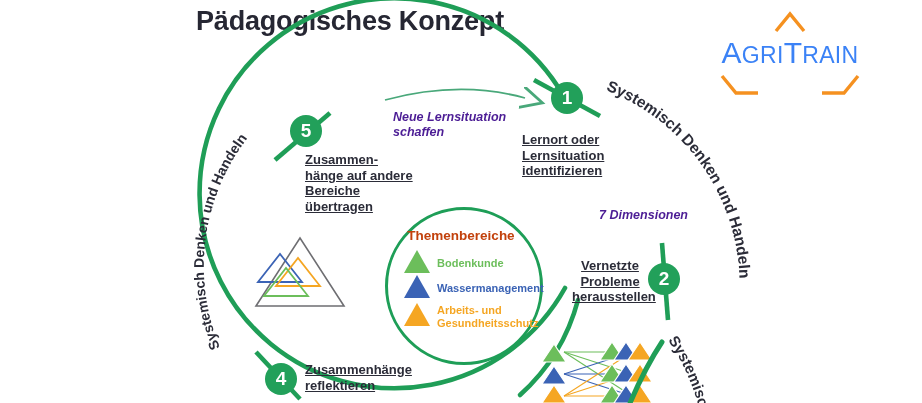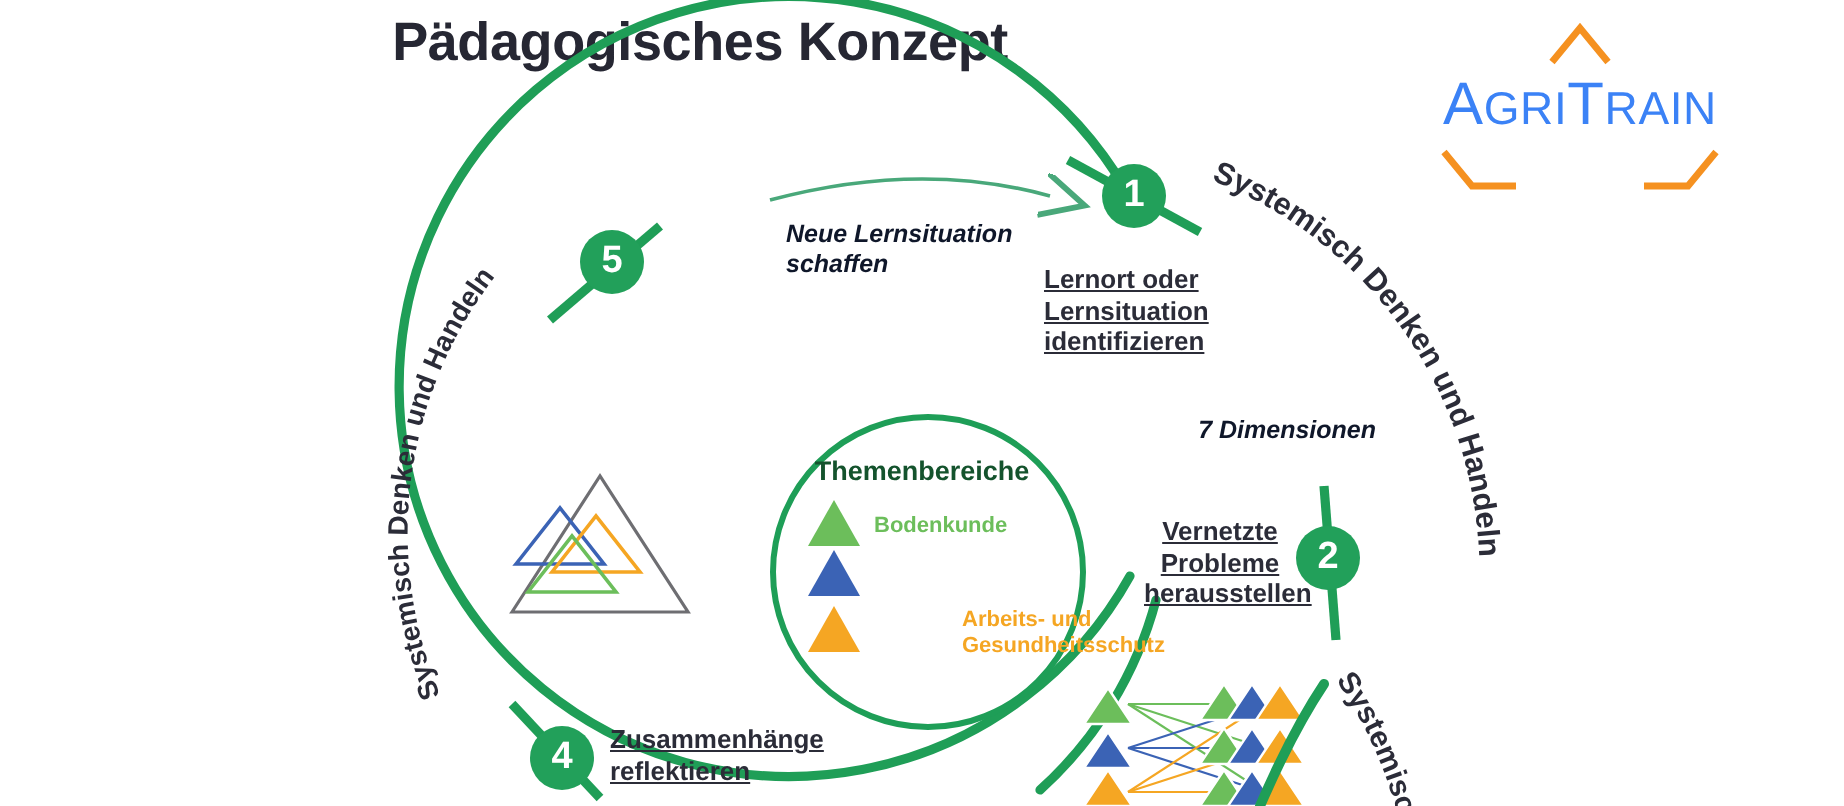--- a/index.html
+++ b/index.html
@@ -56,21 +56,21 @@
     position: absolute;
     color: #2b2c38;
     font-size: 13px;
     font-weight: bold;
     line-height: 15.5px;
     white-space: pre-line;
     text-decoration: underline;
   }
   .greenital {
     position: absolute;
-    color: #0f172a;
+    color: #4c1d95;
     font-size: 12.5px;
     font-weight: bold;
     font-style: italic;
     line-height: 15px;
     white-space: pre-line;
   }
 
   
   .badge {
     position: absolute;
@@ -97,21 +97,21 @@
     background: #ffffff;
   }
   #center-title {
     position: absolute;
     left: 385px;
     top: 228px;
     width: 152px;
     text-align: center;
     font-size: 13.5px;
     font-weight: bold;
-    color: #14532d;
+    color: #c2410c;
   }
   .legend-row {
     position: absolute;
     display: flex;
     align-items: center;
   }
   .legend-tri {
     width: 0; height: 0;
     border-left: 13px solid transparent;
     border-right: 13px solid transparent;
@@ -192,34 +192,39 @@
   <div class="badge" style="left:648px; top:263px;">2</div>
   <div class="txt" style="left:572px; top:258px; width:76px;text-align:center;">Vernetzte
 Probleme
 herausstellen</div>
 
   <div class="badge" style="left:265px; top:363px;">4</div>
   <div class="txt" style="left:305px; top:362px; width:140px;">Zusammenhänge
 reflektieren</div>
 
   <div class="badge" style="left:290px; top:115px;">5</div>
+  <div class="txt" style="left:305px; top:152px; width:125px;">Zusammen-
+hänge auf andere
+Bereiche
+übertragen</div>
 
   <div id="center-circle"></div>
   <div id="center-title">Themenbereiche</div>
 
   <div class="legend-row" style="left:404px; top:250px;">
     <div class="legend-tri" style="border-bottom:23px solid #6cbe5b;"></div>
     <div class="legend-label" style="color:#6cbe5b;">Bodenkunde</div>
   </div>
 
   <div class="legend-row" style="left:404px; top:275px;">
     <div class="legend-tri" style="border-bottom:23px solid #3b63b5;"></div>
-  </div>
-
-  <div class="legend-row" style="left:404px; top:300px;gap:44px;">
+    <div class="legend-label" style="color:#3b63b5;">Wassermanagement</div>
+  </div>
+
+  <div class="legend-row" style="left:404px; top:300px;">
     <div class="legend-tri" style="border-bottom:23px solid #f5a623;"></div>
     <div class="legend-label" style="color:#f5a623;">Arbeits- und
 Gesundheitsschutz</div>
   </div>
 
   <svg style="left:248px; top:228px;" width="110" height="85" viewBox="0 0 110 85">
     <path d="M 8 78 L 52 10 L 96 78 Z" fill="none" stroke="#6e6e72" stroke-width="1.6"></path>
     <path d="M 10 54 L 32 26 L 54 54 Z" fill="none" stroke="#3b63b5" stroke-width="1.8"></path>
     <path d="M 28 58 L 50 30 L 72 58 Z" fill="none" stroke="#f5a623" stroke-width="1.8"></path>
     <path d="M 16 68 L 38 40 L 60 68 Z" fill="none" stroke="#6cbe5b" stroke-width="1.8"></path>

